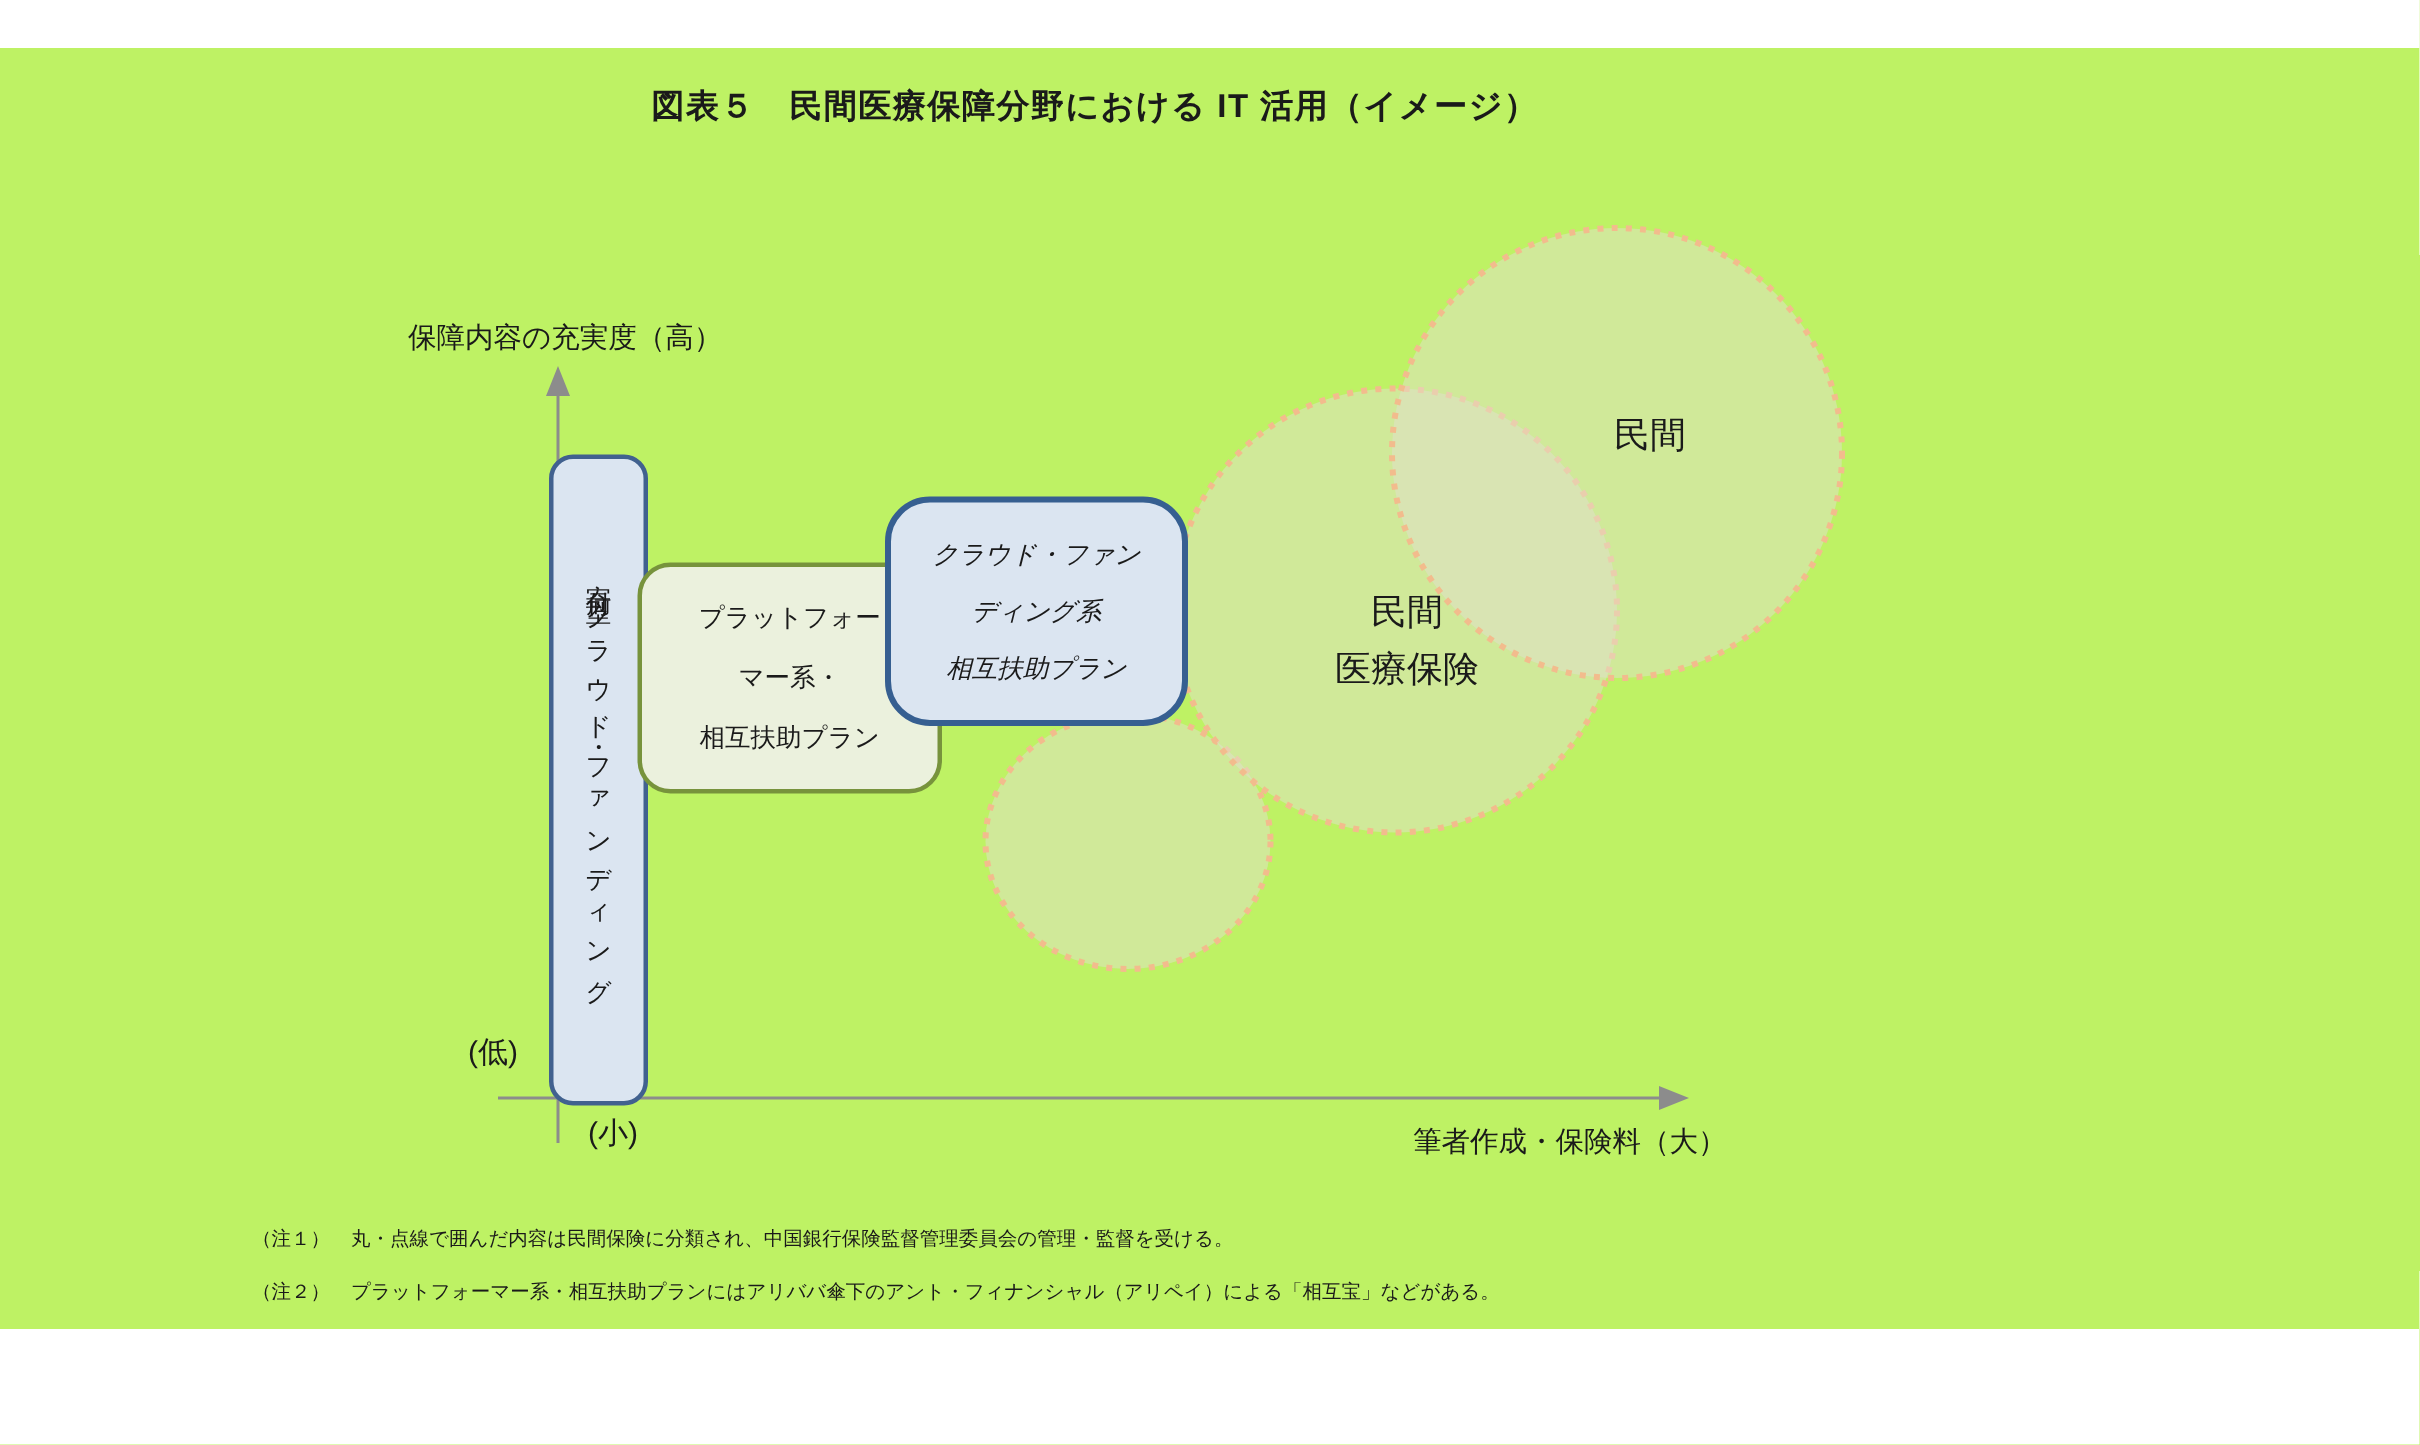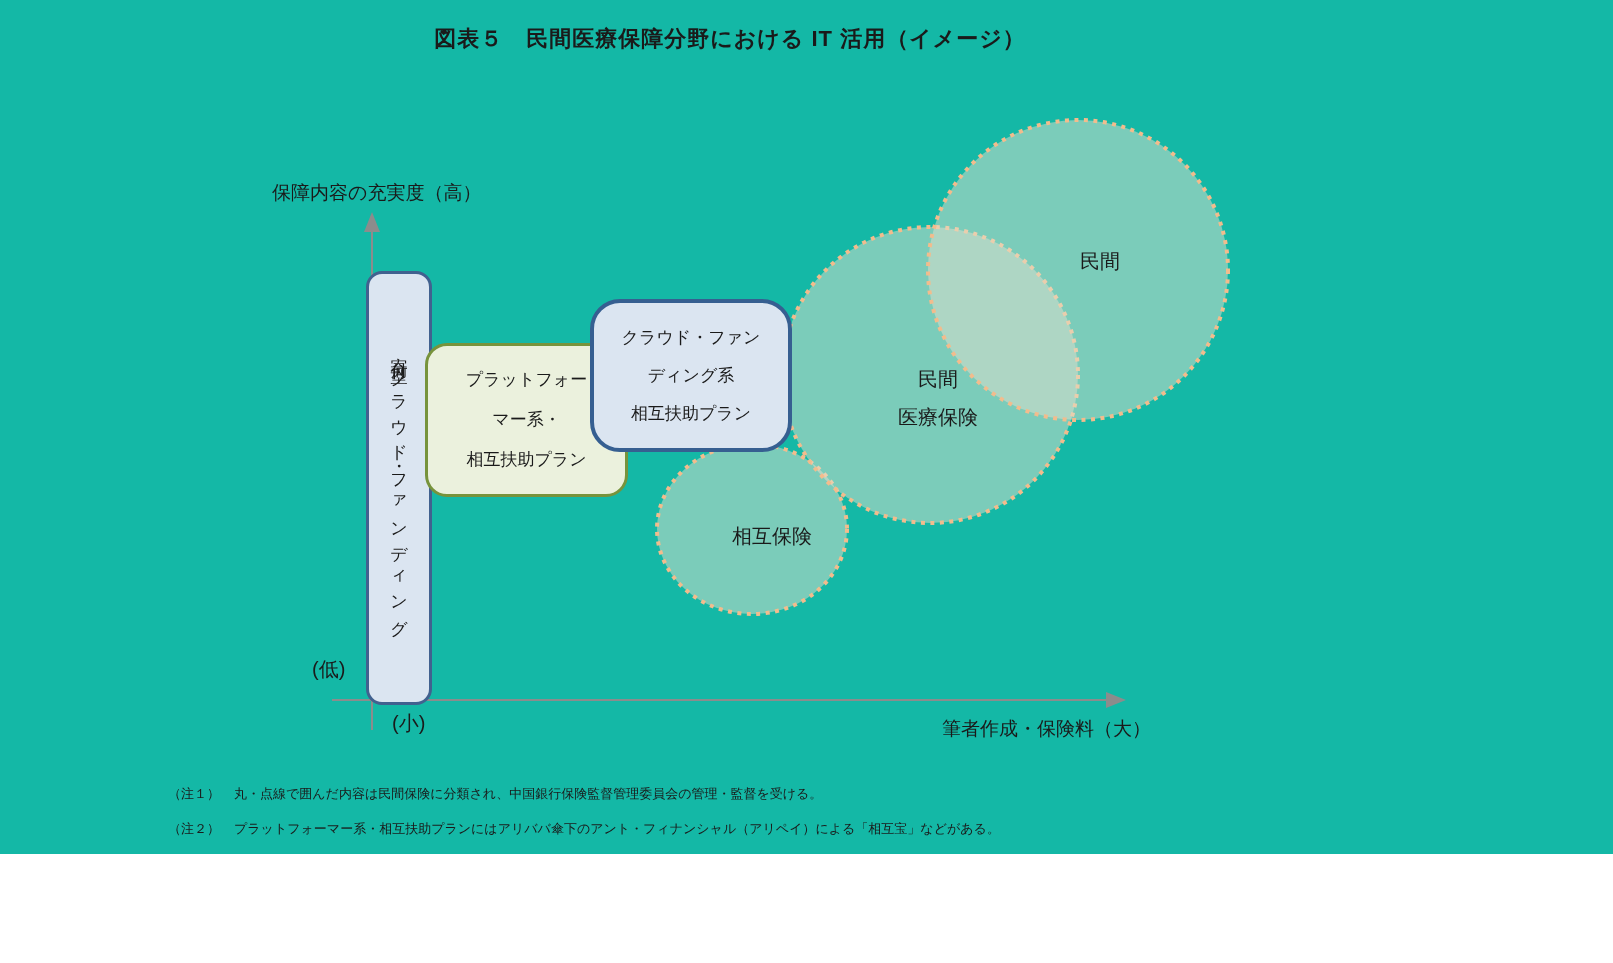--- a/index.html
+++ b/index.html
@@ -9,21 +9,21 @@
     --box-blue2-border:#365f91;
     --box-green-fill:#ebf1dd;
     --box-green-border:#77933c;
     --circle-fill:#e1dfcd;
     --circle-stroke:#f2bc8d;
     --text:#1a1a1a;
   }
   *{margin:0;padding:0;box-sizing:border-box;}
   html,body{background:#fff;}
   body{font-family:"Liberation Sans","DejaVu Sans",sans-serif;color:var(--text);}
-  .canvas{position:relative;width:1613px;height:854px;background:#14b8a6;overflow:hidden;}
+  .canvas{position:relative;width:1613px;height:854px;background:#bef264;overflow:hidden;margin-top:32px;}
 
   .title{position:absolute;left:0;top:24px;width:1460px;text-align:center;
          font-size:22px;font-weight:bold;letter-spacing:1px;}
 
   .diagram-svg{position:absolute;left:0;top:0;width:1613px;height:963px;z-index:1;}
   .axis-line{stroke:var(--axis);stroke-width:2;fill:none;}
   .axis-arrow{fill:var(--axis);stroke:none;}
   .dotted-circle{fill:var(--circle-fill);fill-opacity:.5;stroke:var(--circle-stroke);
                  stroke-width:4;stroke-dasharray:4 5.5;}
 
@@ -34,24 +34,24 @@
        text-align:center;white-space:nowrap;}
   .box-donation{left:366px;top:271px;width:66px;height:434px;z-index:2;
         background:var(--box-blue-fill);border:3px solid var(--box-blue-border);
         border-radius:16px;}
   .box-donation .vtext{writing-mode:vertical-rl;font-size:17px;letter-spacing:5px;}
   .box-platform{left:425px;top:343px;width:203px;height:154px;z-index:3;
         background:var(--box-green-fill);border:3px solid var(--box-green-border);
         border-radius:22px;font-size:17px;line-height:40px;}
   .box-crowd{left:590px;top:299px;width:202px;height:153px;z-index:4;
         background:var(--box-blue-fill);border:4px solid var(--box-blue2-border);
-        border-radius:30px;font-size:17px;line-height:38px;}
+        border-radius:30px;font-size:17px;line-height:38px;font-style:italic;}
 
-  .circle-label{position:absolute;z-index:5;text-align:center;font-size:20px;
-        line-height:38px;white-space:nowrap;}
+  .circle-label{position:absolute;z-index:5;text-align:center;font-size:24px;
+        line-height:38px;white-space:nowrap;font-family:Liberation Mono, monospace;}
   .label-mutual{left:672px;top:517px;width:200px;}
   .label-medical{left:838px;top:360px;width:200px;}
   .label-critical{left:980px;top:242px;width:240px;}
 
   .notes{position:absolute;left:168px;top:776px;z-index:5;font-size:13px;line-height:35px;}
   .note-line{white-space:nowrap;}
   .note-label{margin-right:14px;}
 </style>
 </head>
 <body>
@@ -90,21 +90,20 @@
   </div>
 
   <div class="box box-crowd">
     <div>
       <div>クラウド・ファン</div>
       <div>ディング系</div>
       <div>相互扶助プラン</div>
     </div>
   </div>
 
-  <div class="circle-label label-mutual">相互保険</div>
 
   <div class="circle-label label-medical">
     <div>民間</div>
     <div>医療保険</div>
   </div>
 
   <div class="circle-label label-critical">
     <div>民間</div>
   </div>
 

